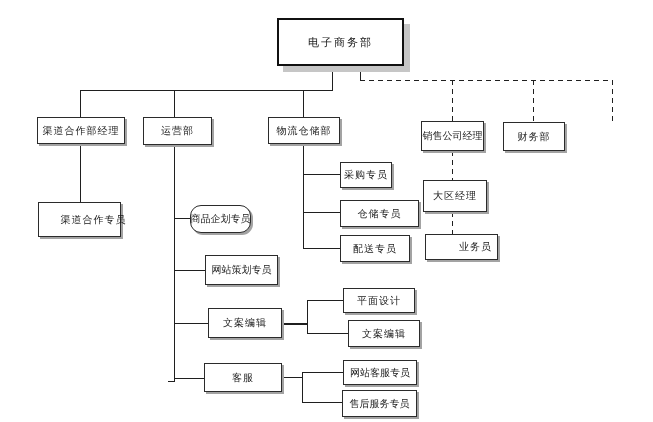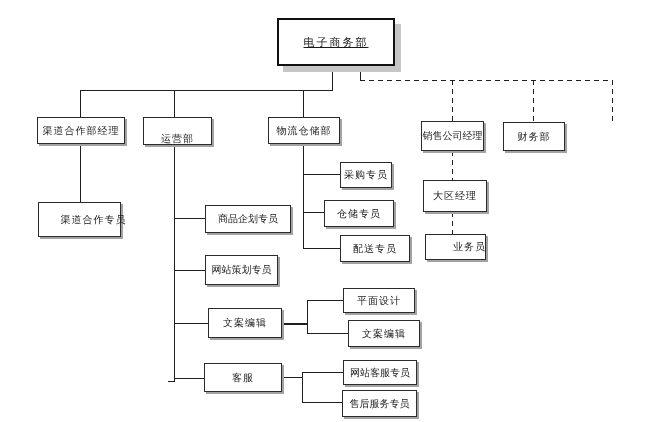--- a/index.html
+++ b/index.html
@@ -16,45 +16,45 @@
     position:absolute;
     box-sizing:border-box;
     background:#ffffff;
     border:1px solid #2b2b2b;
     box-shadow:2px 2px 0 0 #a3a3a3;
     display:flex;align-items:center;justify-content:center;
     font-size:10px;letter-spacing:1px;line-height:1;
     white-space:nowrap;
   }
   .n-root{
-    left:277px;top:18px;width:118px;height:48px;
+    left:277px;top:18px;width:127px;height:48px;
     border:2px solid #111111;
     box-shadow:6px 6px 0 0 #c6c6c6;
-    font-size:11px;letter-spacing:2px;text-decoration:underline;
+    font-size:11px;letter-spacing:2px;
   }
   .n-channel-manager{left:37px;top:117px;width:88px;height:27px;}
-  .n-operations{left:143px;top:117px;width:69px;height:28px;align-items:flex-end;}
+  .n-operations{left:143px;top:117px;width:69px;height:28px;}
   .n-logistics{left:268px;top:117px;width:72px;height:27px;}
   .n-sales-manager{left:421px;top:121px;width:63px;height:30px;letter-spacing:0;}
   .n-finance{left:503px;top:122px;width:62px;height:29px;}
   .n-hr-admin{left:583px;top:121px;width:62px;height:29px;}
   .n-channel-specialist{left:38px;top:202px;width:83px;height:35px;padding-left:28px;}
-  .n-product-planning{left:205px;top:205px;width:86px;height:28px;letter-spacing:0;}
+  .n-product-planning{left:190px;top:205px;width:61px;height:28px;letter-spacing:0;border-radius:11px;}
   .n-web-planning{left:205px;top:255px;width:73px;height:30px;letter-spacing:0;}
   .n-copywriting{left:208px;top:308px;width:74px;height:30px;}
   .n-customer-service{left:204px;top:363px;width:78px;height:29px;}
   .n-purchasing{left:340px;top:162px;width:52px;height:26px;}
-  .n-warehousing{left:324px;top:200px;width:70px;height:27px;}
+  .n-warehousing{left:340px;top:200px;width:79px;height:27px;}
   .n-delivery{left:340px;top:235px;width:70px;height:27px;}
   .n-graphic-design{left:343px;top:288px;width:72px;height:25px;justify-content:center;}
   .n-copy-editing{left:348px;top:320px;width:72px;height:27px;}
   .n-web-cs{left:343px;top:360px;width:74px;height:25px;letter-spacing:0;}
   .n-after-sales{left:342px;top:390px;width:75px;height:27px;letter-spacing:0;}
   .n-regional-manager{left:423px;top:180px;width:64px;height:32px;}
-  .n-salesperson{left:425px;top:234px;width:61px;height:26px;padding-left:28px;}
+  .n-salesperson{left:425px;top:234px;width:73px;height:26px;padding-left:28px;}
   
   .ln{position:absolute;background:#1f1f1f;}
   .ld-h{position:absolute;height:1px;background:repeating-linear-gradient(90deg,#1f1f1f 0 5px,transparent 5px 9px);}
   .ld-v{position:absolute;width:1px;background:repeating-linear-gradient(180deg,#1f1f1f 0 5px,transparent 5px 9px);}
   .l-root-v{left:332px;top:66px;width:1px;height:25px;}
   .l-rail-h{left:80px;top:90px;width:253px;height:1px;}
   .l-chan-top-v{left:80px;top:90px;width:1px;height:27px;}
   .l-ops-top-v{left:174px;top:90px;width:1px;height:27px;}
   .l-log-top-v{left:303px;top:90px;width:1px;height:27px;}
   .l-chan-mid-v{left:80px;top:144px;width:1px;height:58px;}

